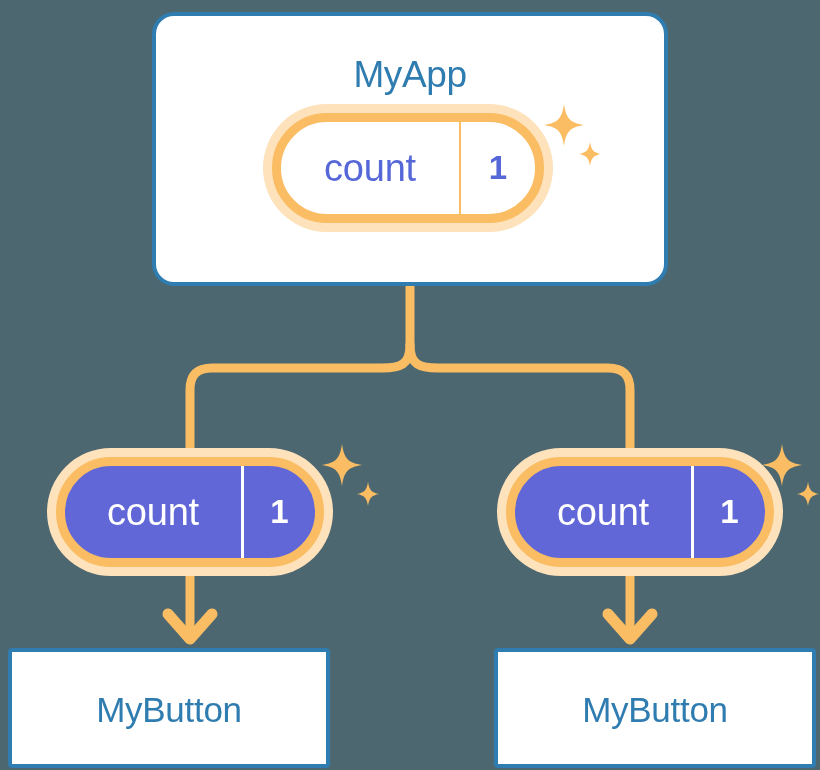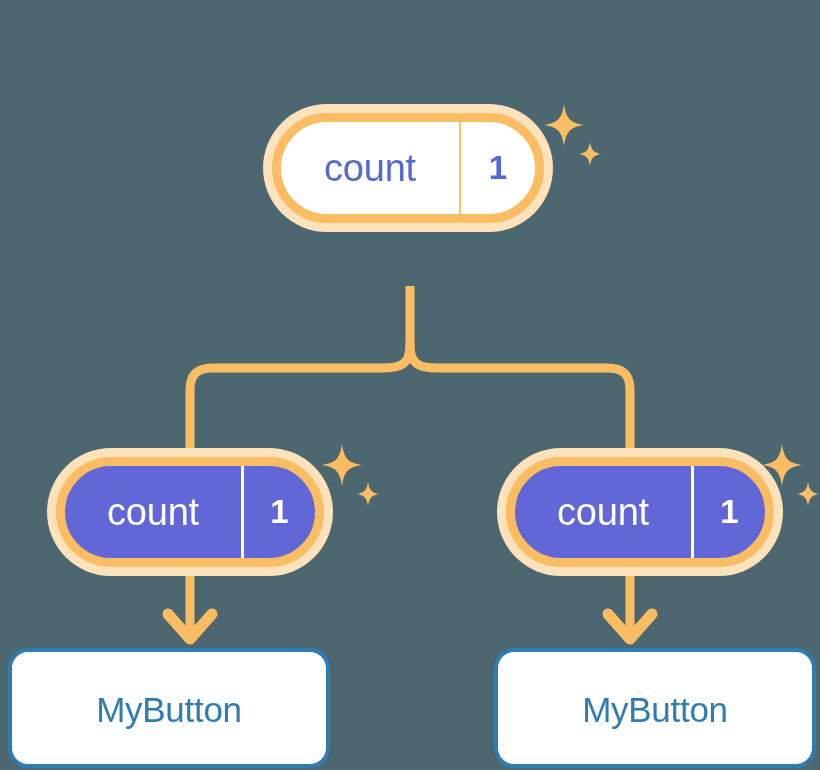--- a/index.html
+++ b/index.html
@@ -48,21 +48,21 @@
     left: 0;
     top: 38px;
     width: 100%;
     text-align: center;
     font-size: 37px;
     color: #2f7cb0;
     letter-spacing: -0.4px;
   }
 
   .btn-card {
-    border-radius: 20px;
+    border-radius: 4px;
   }
   #btn-card-left {
     left: 8px;
     top: 648px;
     width: 322px;
     height: 120px;
   }
   #btn-card-right {
     left: 494px;
     top: 648px;
@@ -173,20 +173,23 @@
 
     <path d="M410 345 C410 365 420 368 438 368 L608 368 C623 368 630 375 630 390 L630 452" stroke="#fbbd63" stroke-width="9" stroke-linecap="round" fill="none"></path>
 
     <path d="M190 572 L190 640" stroke="#fbbd63" stroke-width="9" stroke-linecap="butt"></path>
     <path d="M168 614 L190 639 L212 614" stroke="#fbbd63" stroke-width="11" stroke-linecap="round" stroke-linejoin="round" fill="none"></path>
 
     <path d="M630 572 L630 640" stroke="#fbbd63" stroke-width="9" stroke-linecap="butt"></path>
     <path d="M608 614 L630 639 L652 614" stroke="#fbbd63" stroke-width="11" stroke-linecap="round" stroke-linejoin="round" fill="none"></path>
   </svg>
 
+  <div id="app-card" class="card">
+    <div id="app-title">MyApp</div>
+  </div>
 
   <div id="pill-app" class="pill-wrap">
     <div class="pill light">
       <div class="pill-key">count</div>
       <div class="pill-val">1</div>
     </div>
   </div>
 
   <svg id="sparkle-app" class="sparkles" viewBox="0 0 66 72">
     <path d="M24 4 C26 18 30 23 44 25 C30 27 26 32 24 46 C22 32 18 27 4 25 C18 23 22 18 24 4 Z" fill="#fbbd63"></path>

